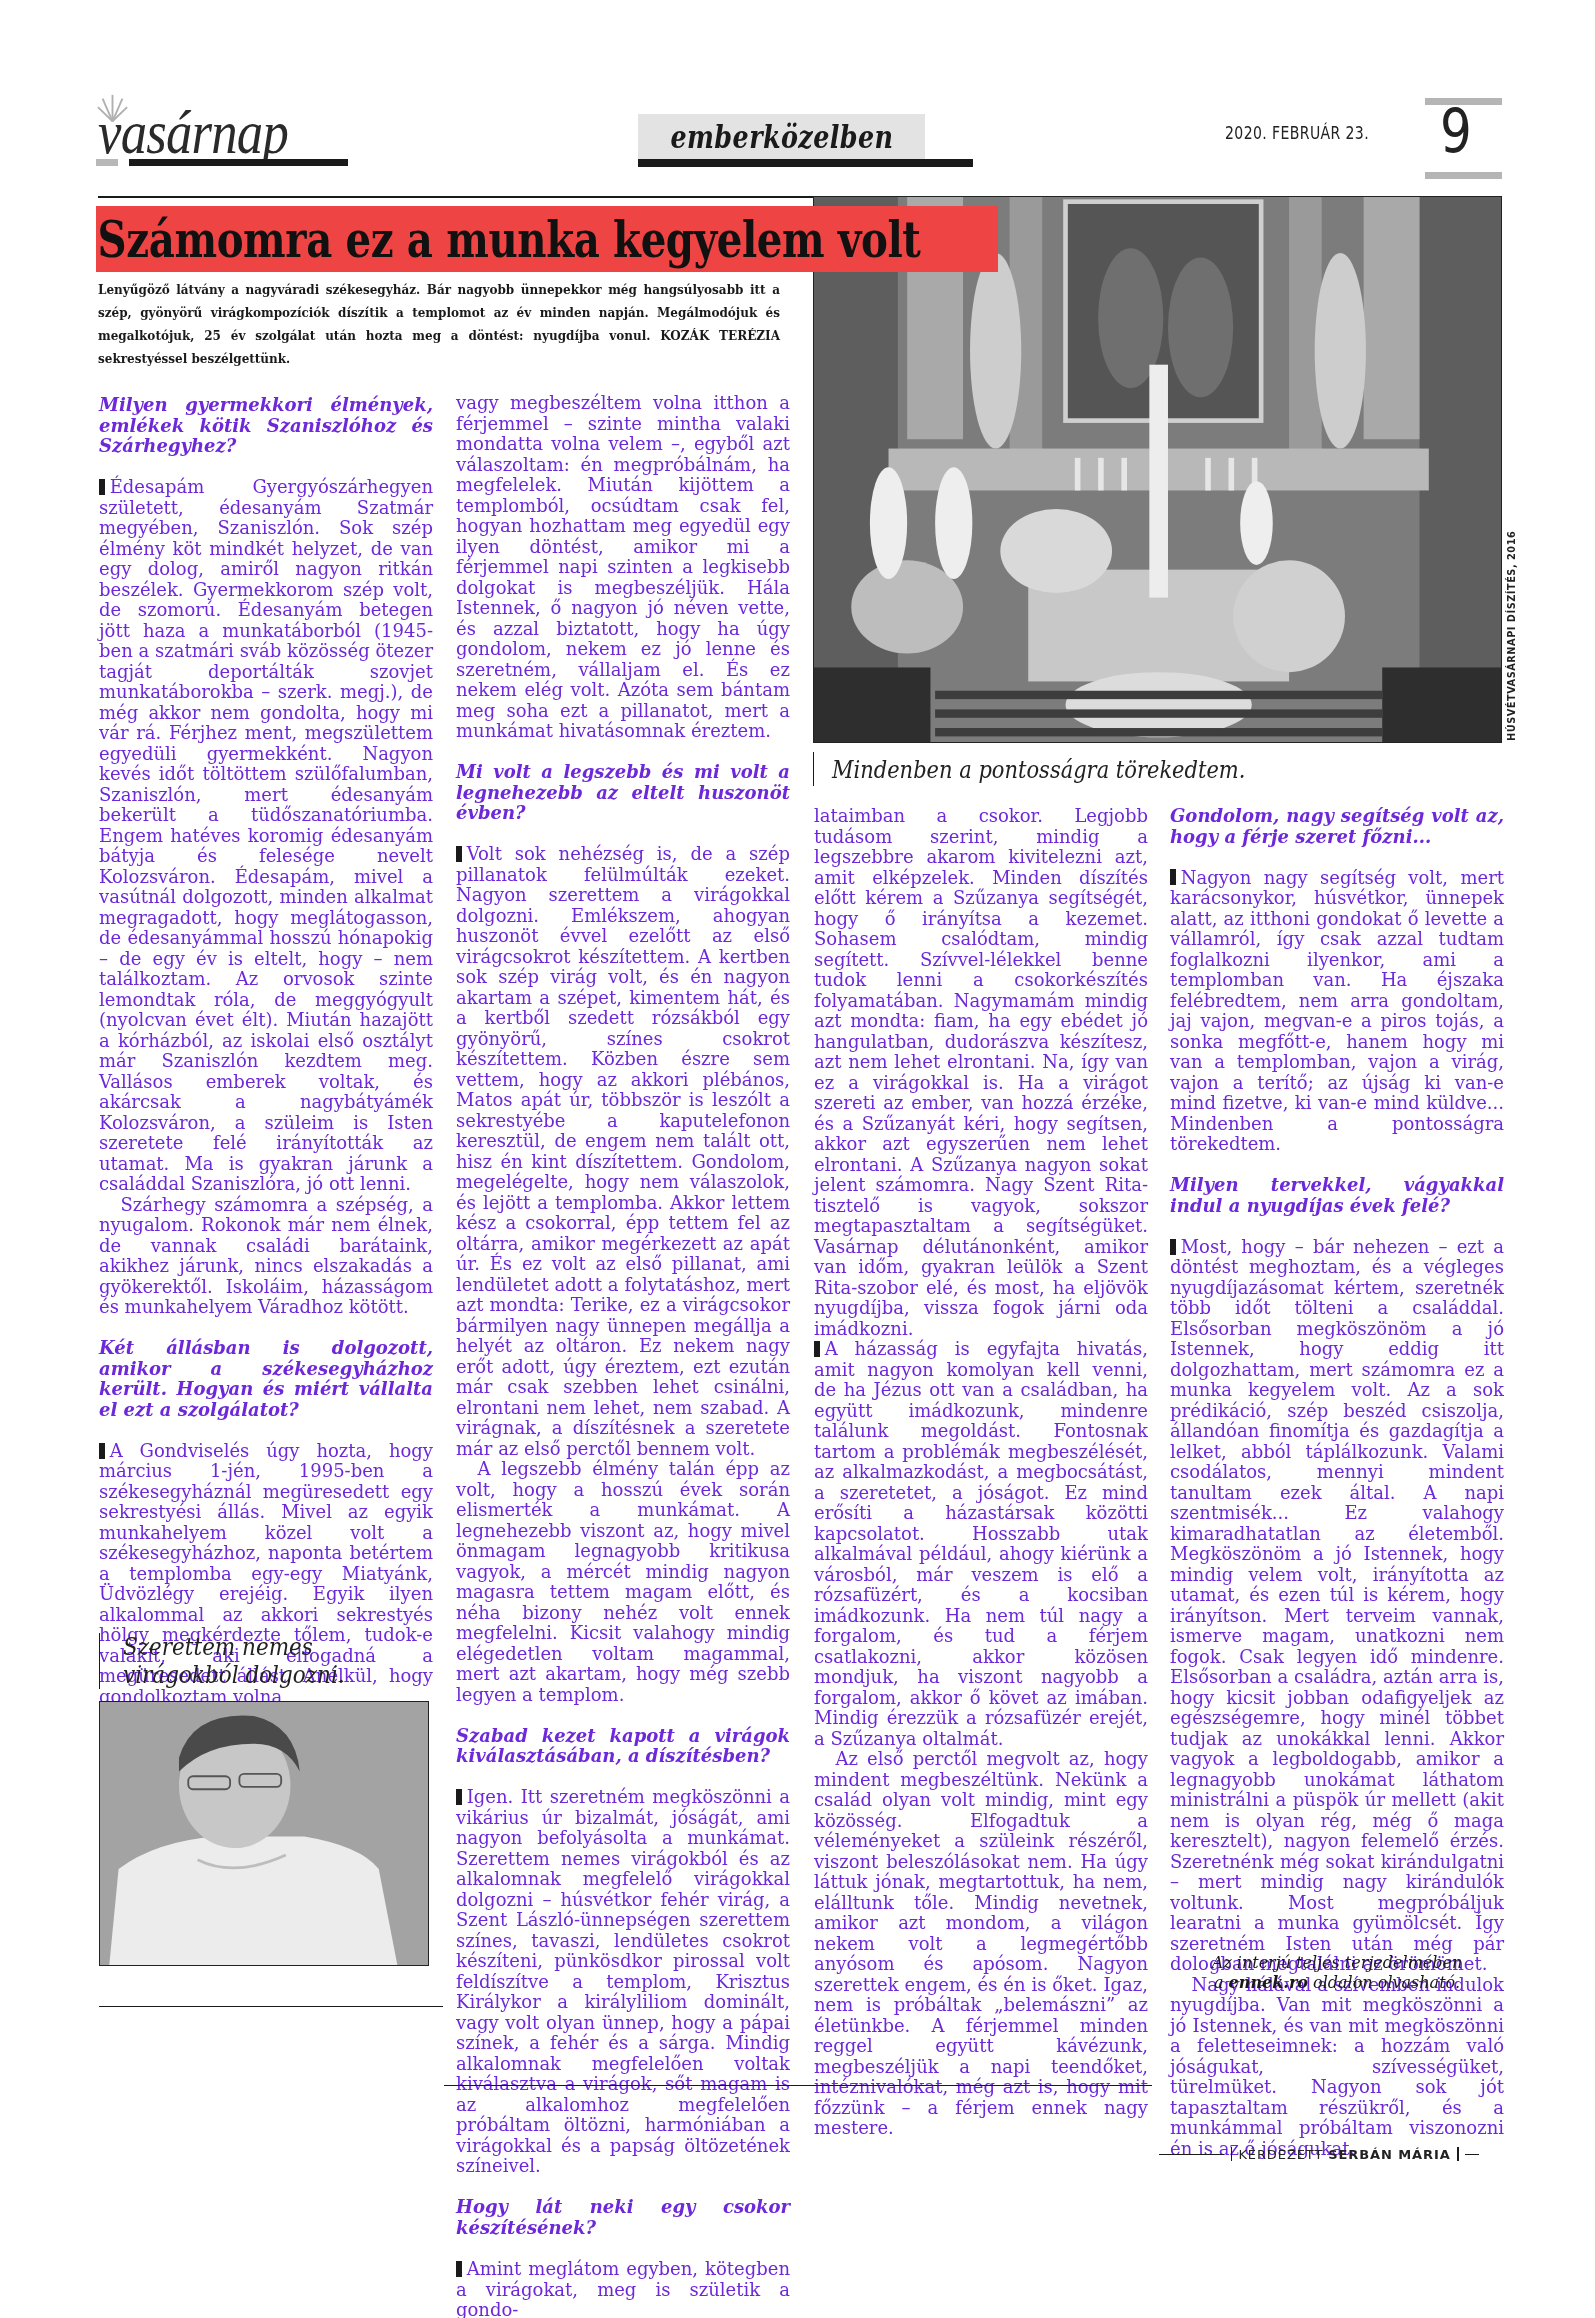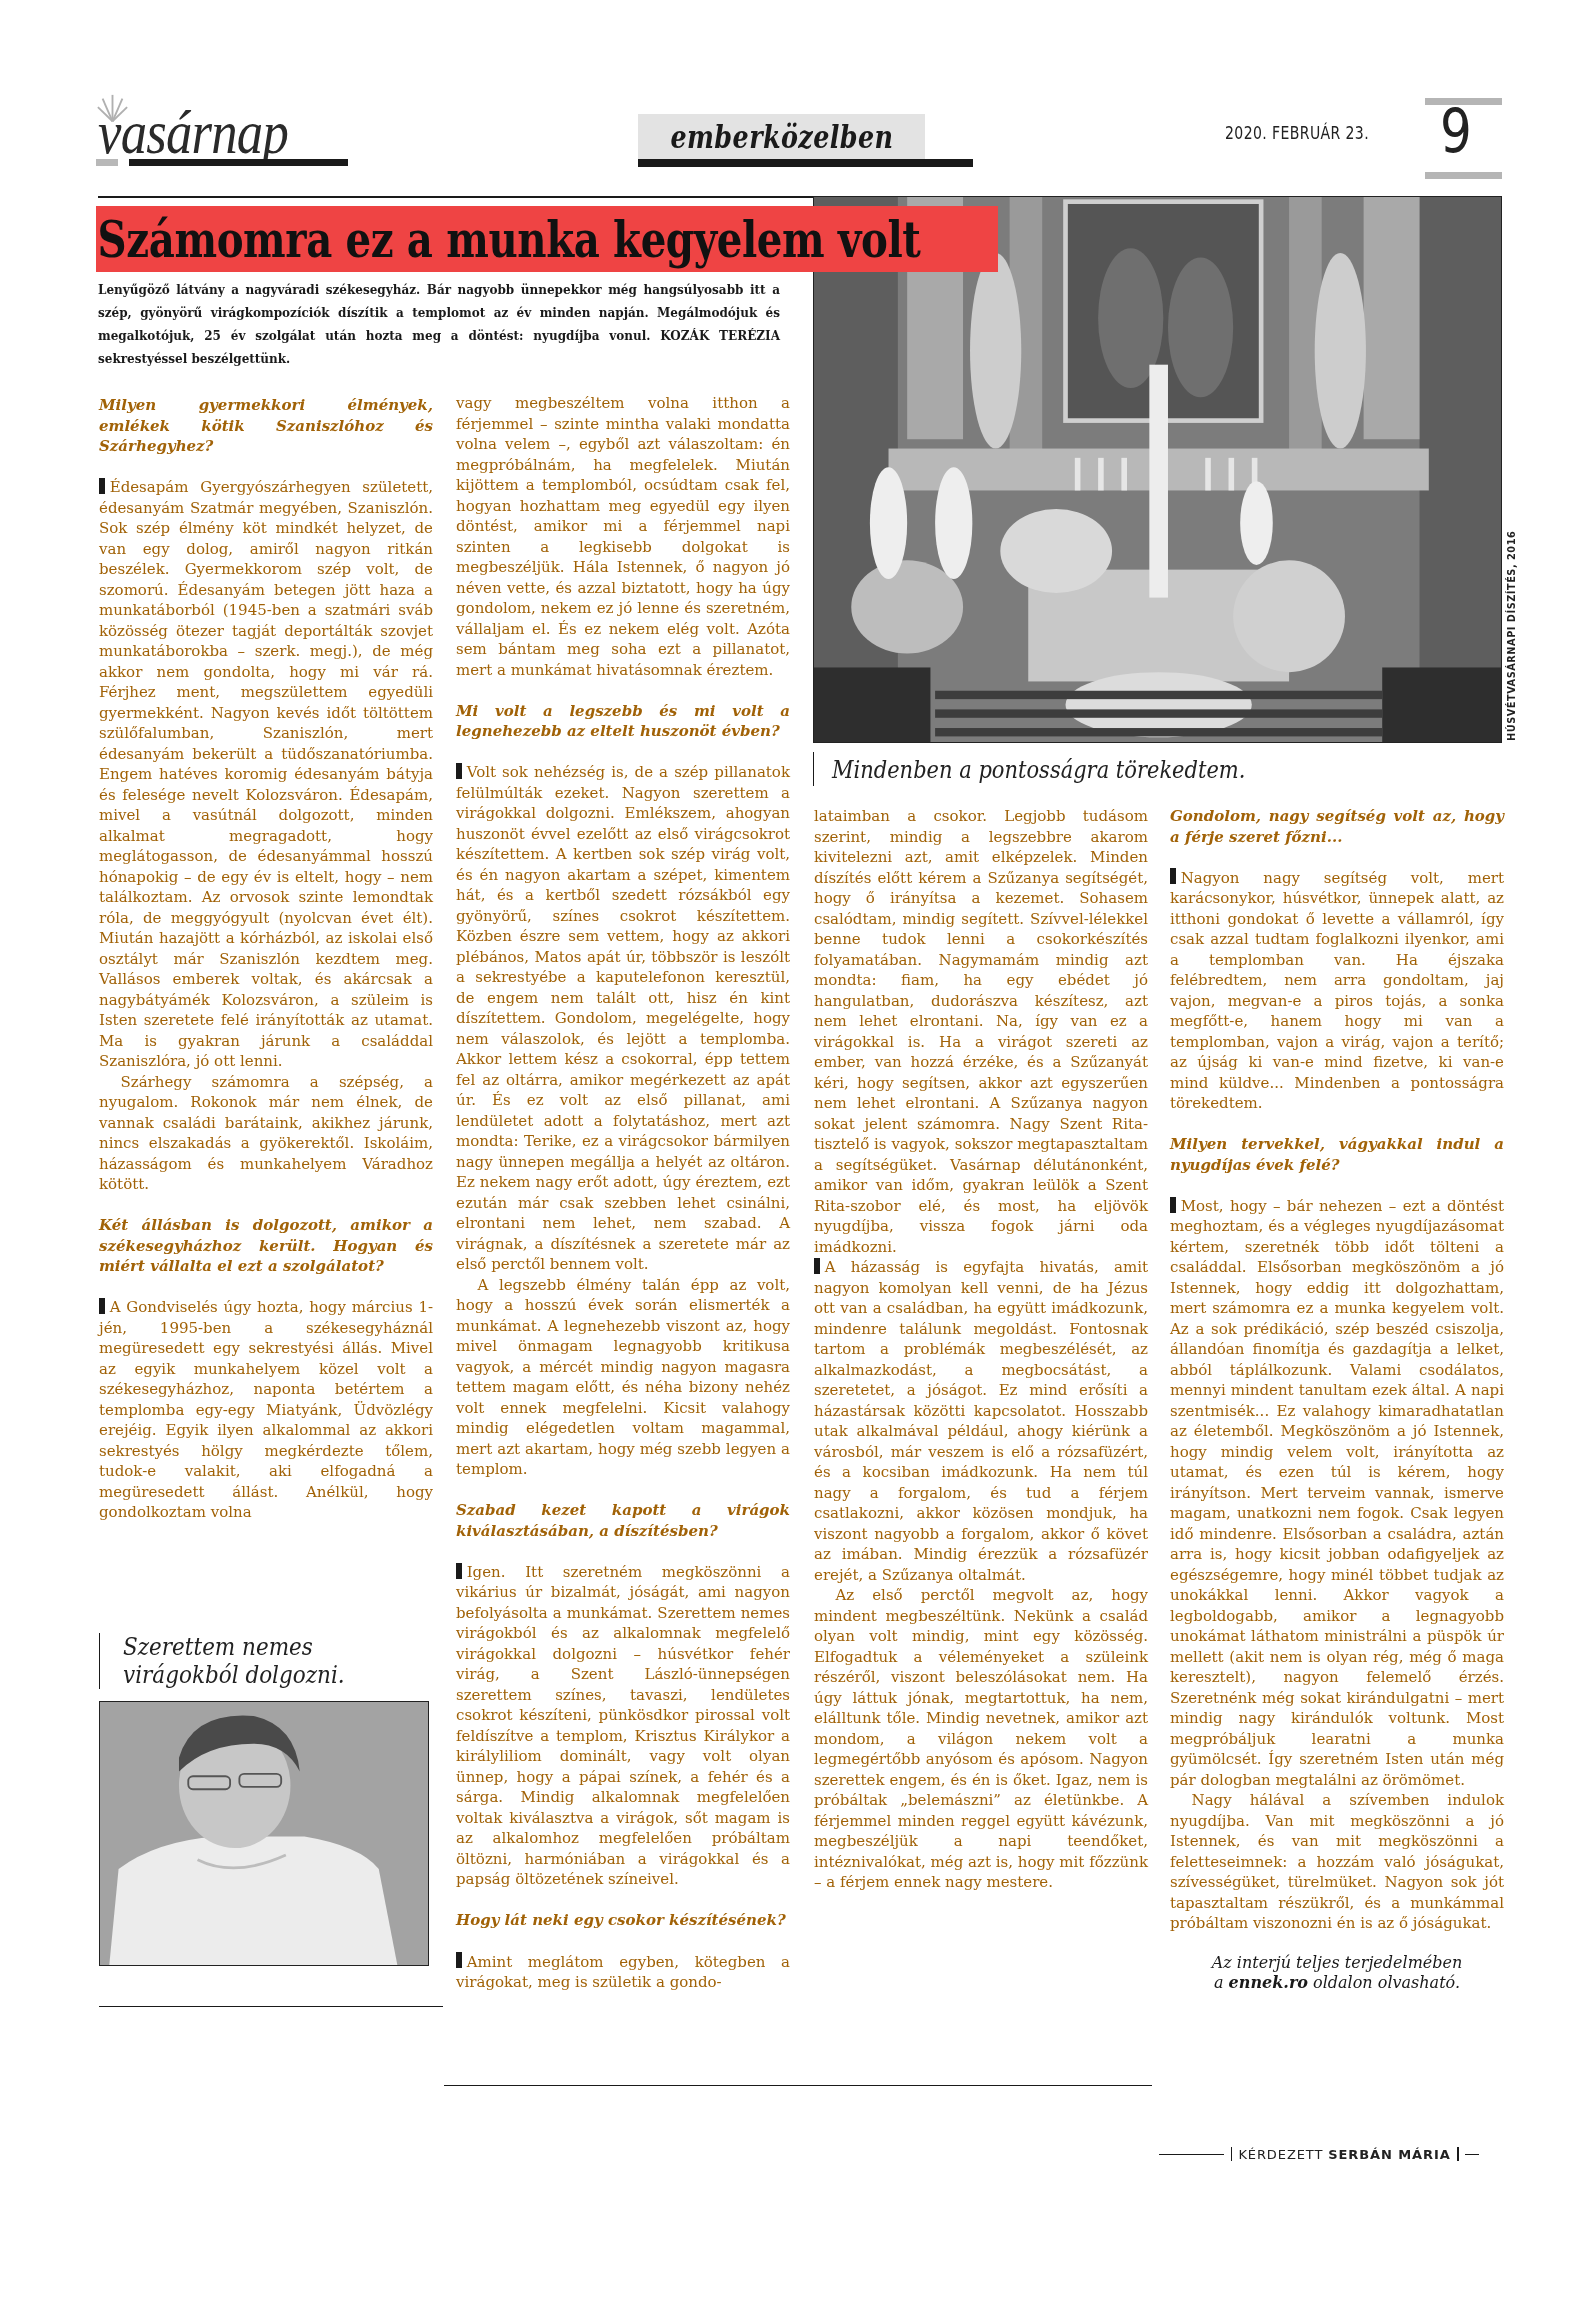--- a/index.html
+++ b/index.html
@@ -33,21 +33,21 @@
   .headline { font-family: "DejaVu Serif", serif; font-weight: bold; font-size: 51px; color: #111; white-space: nowrap; transform: scaleX(0.79); transform-origin: left center; padding-left: 1.9px; letter-spacing: -0.5px; }
 
   .lede { position: absolute; left: 98px; top: 279px; width: 682px; font-family: "DejaVu Serif", serif; font-weight: bold; font-size: 12px; line-height: 23px; color: #1a1a1a; text-align: justify; }
 
   .photo-credit { position: absolute; left: 1506px; top: 741px; transform: rotate(-90deg); transform-origin: left top; font-family: "DejaVu Sans", sans-serif; font-weight: bold; font-size: 9.8px; letter-spacing: 0.5px; color: #222; white-space: nowrap; }
 
   .pull-quote-right { position: absolute; left: 813px; top: 752px; height: 34px; border-left: 1.4px solid #1a1a1a; padding-left: 18px; display: flex; align-items: center; }
   .pull-quote-right span { font-family: "DejaVu Serif", serif; font-style: italic; font-size: 25px; color: #222; transform: scaleX(0.84); transform-origin: left center; white-space: nowrap; }
 
   
-  .col { position: absolute; width: 334px; font-family: "DejaVu Serif", serif; font-size: 15px; line-height: 20.5px; color: #a16207; text-align: justify; hyphens: manual; }
+  .col { position: absolute; width: 334px; font-family: "DejaVu Serif", serif; font-size: 18px; line-height: 20.5px; color: #6d28d9; text-align: justify; hyphens: manual; }
   .col p { margin: 0; }
   .col p.indent { text-indent: 21.5px; }
   .col .q { font-weight: bold; font-style: italic; margin-top: 20.6px; margin-bottom: 20.6px; line-height: 20.5px; }
   .col .q:first-child { margin-top: 0; }
   .col .mark { display: inline-block; width: 6px; height: 16px; background: #1a1a1a; margin-right: 4.7px; vertical-align: -1.9px; }
 
   #col1 { left: 99px; top: 395px; }
   #col2 { left: 456px; top: 393px; }
   #col3 { left: 814px; top: 806px; }
   #col4 { left: 1170px; top: 806px; }

